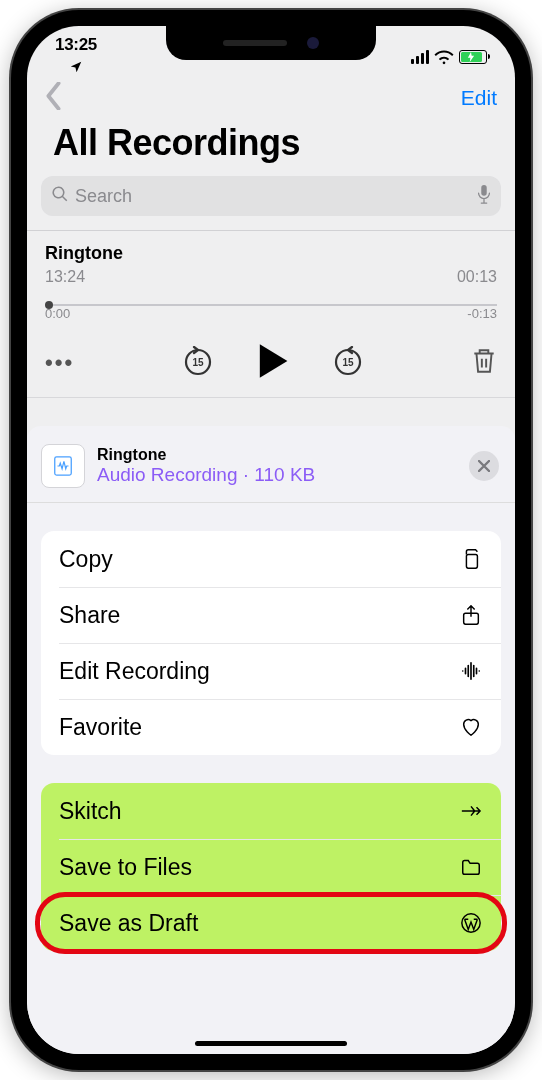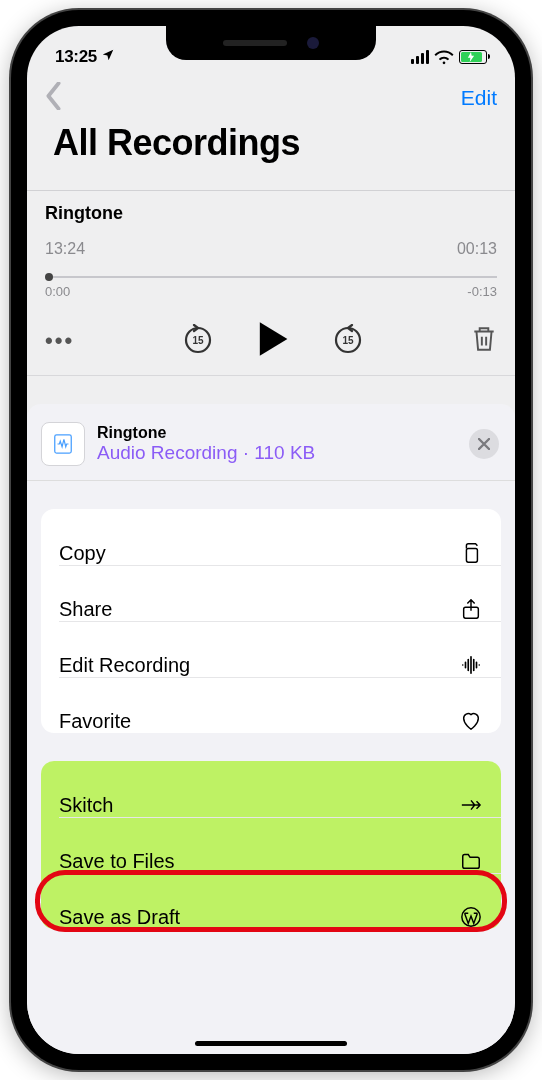--- a/index.html
+++ b/index.html
@@ -52,21 +52,21 @@
   .status-bar {
     height: 48px;
     display:flex;
     justify-content:space-between;
     align-items:center;
     padding: 14px 28px 0 28px;
     font-size: 17px;
     font-weight:600;
     letter-spacing:-.3px;
   }
-  .status-left{display:flex;align-items:center;gap:4px;}
+  .status-left{display:flex;align-items:center;gap:4px;flex-direction:column;}
   .status-right{display:flex;align-items:center;gap:5px;}
   .bars{display:inline-flex;align-items:flex-end;gap:2px;}
   .bars span{width:3px;background:#000;border-radius:1px;}
   .bars span:nth-child(1){height:5px;}
   .bars span:nth-child(2){height:8px;}
   .bars span:nth-child(3){height:11px;}
   .bars span:nth-child(4){height:14px;}
   .wifi{position:relative;width:20px;height:14px;}
   .battery{width:28px;height:14px;border:1.5px solid #000;border-radius:3px;position:relative;}
   .battery::after{content:"";position:absolute;right:-4px;top:3px;width:2.5px;height:5px;background:#000;border-radius:0 2px 2px 0;}
@@ -78,45 +78,45 @@
   .edit-btn{color:#007aff;font-size:21px;}
   .title{padding:4px 26px 12px;font-size:36px;font-weight:800;letter-spacing:-.5px;}
   .search{margin:0 14px;background:rgba(120,120,128,.12);border-radius:12px;height:40px;display:flex;align-items:center;padding:0 10px;gap:6px;color:#8a8a8e;}
   .search svg{width:18px;height:18px;fill:#8a8a8e;}
   .search-text{flex:1;font-size:18px;}
   .mic-icon svg{width:14px;height:20px;fill:#8a8a8e;}
   .divider-full{height:1px;background:#d1d1d4;margin-top:14px;}
   
   .recording{padding:12px 18px 14px;}
   .rec-title{font-size:18px;font-weight:600;}
-  .rec-row{display:flex;justify-content:space-between;color:#8a8a8e;font-size:16px;margin-top:16px;}
+  .rec-row{display:flex;justify-content:space-between;color:#8a8a8e;font-size:16px;margin-top:4px;}
   .scrubber{margin:18px 0 4px;}
   .line{height:2px;background:#c7c7cc;position:relative;}
   .dot{position:absolute;left:0;top:-3px;width:8px;height:8px;border-radius:50%;background:#444;}
-  .time-row{display:flex;justify-content:space-between;color:#8a8a8e;font-size:13px;margin-top:6px;}
+  .time-row{display:flex;justify-content:space-between;color:#8a8a8e;font-size:13px;}
   .controls{display:flex;align-items:center;justify-content:space-between;margin-top:22px;}
   .ctrl-group{display:flex;align-items:center;gap:44px;}
   .more-dots{letter-spacing:2px;font-size:22px;color:#555;font-weight:700;}
   .skip svg{width:30px;height:30px;}
   .play-btn svg{width:32px;height:36px;fill:#000;}
   .trash svg{width:26px;height:28px;stroke:#555;}
   .divider-thin{height:1px;background:#d8d8db;}
   
   .share-sheet{flex:1;background:#f2f2f6;border-top-left-radius:14px;border-top-right-radius:14px;margin-top:28px;padding-top:6px;overflow:hidden;position:relative;}
   .sheet-header{display:flex;align-items:center;padding:12px 16px 14px 14px;gap:12px;}
   .file-icon{width:44px;height:44px;border:1px solid #d4d4d8;border-radius:8px;display:flex;align-items:center;justify-content:center;background:#fff;}
   .file-icon svg{width:22px;height:22px;}
   .file-meta{flex:1;}
   .file-name{font-size:16px;font-weight:600;}
   .file-sub{font-size:19px;color:#8b5cf6;}
   .close-btn{width:30px;height:30px;border-radius:50%;background:rgba(120,120,128,.18);display:flex;align-items:center;justify-content:center;}
   .close-btn svg{width:12px;height:12px;stroke:#7a7a7e;}
   .sheet-divider{height:1px;background:#ddd;}
   .action-list{margin:28px 14px 0;background:#fff;border-radius:13px;overflow:hidden;}
-  .action-item{display:flex;align-items:flex-end;justify-content:space-between;padding:0 18px;height:56px;font-size:20px;position:relative;gap:20px;}
+  .action-item{display:flex;align-items:center;justify-content:space-between;padding:0 18px;height:56px;font-size:23px;position:relative;gap:20px;}
   .action-item + .action-item::before{content:"";position:absolute;left:18px;right:0;top:0;height:1px;background:#e6e6e8;}
   .action-icon{width:24px;height:24px;display:flex;align-items:center;justify-content:center;}
   .action-icon svg{width:22px;height:22px;}
   .action-list2{margin:28px 14px 0;background:#bef264;border-radius:13px;overflow:hidden;}
   .highlight-ring{position:absolute;border:5px solid #e30613;border-radius:30px;pointer-events:none;z-index:30;}
   .home-indicator{position:absolute;bottom:8px;left:50%;transform:translateX(-50%);width:152px;height:5px;background:#000;border-radius:3px;z-index:40;}
 </style>
 </head>
 <body>
 
@@ -162,20 +162,34 @@
       <span class="chevron-back">
         <svg viewBox="0 0 12 22">
             <path d="M10 1 L2 11 L10 21" fill="none" stroke="#b0b0b6" stroke-width="3" stroke-linecap="round" stroke-linejoin="round"></path>
           </svg>
       </span>
       <span class="edit-btn">Edit</span>
     </div>
 
     <div class="title">All Recordings</div>
 
+    <div class="search">
+      <span>
+        <svg viewBox="0 0 24 24">
+            <path d="M10 2a8 8 0 1 0 4.9 14.3l5.4 5.4 1.4-1.4-5.4-5.4A8 8 0 0 0 10 2zm0 2a6 6 0 1 1 0 12 6 6 0 0 1 0-12z"></path>
+          </svg>
+      </span>
+      <span class="search-text">Search</span>
+      <span class="mic-icon">
+        <svg viewBox="0 0 14 22">
+            <rect x="4" y="1" width="6" height="12" rx="3"></rect>
+            <path d="M1 10a6 6 0 0 0 12 0M7 16v5M4 21h6" stroke="#8a8a8e" stroke-width="1.4" fill="none" stroke-linecap="round"></path>
+          </svg>
+      </span>
+    </div>
 
     <div class="divider-full"></div>
 
     <div class="recording">
       <div class="rec-title">Ringtone</div>
       <div class="rec-row">
         <span>13:24</span>
         <span>00:13</span>
       </div>
       <div class="scrubber">

